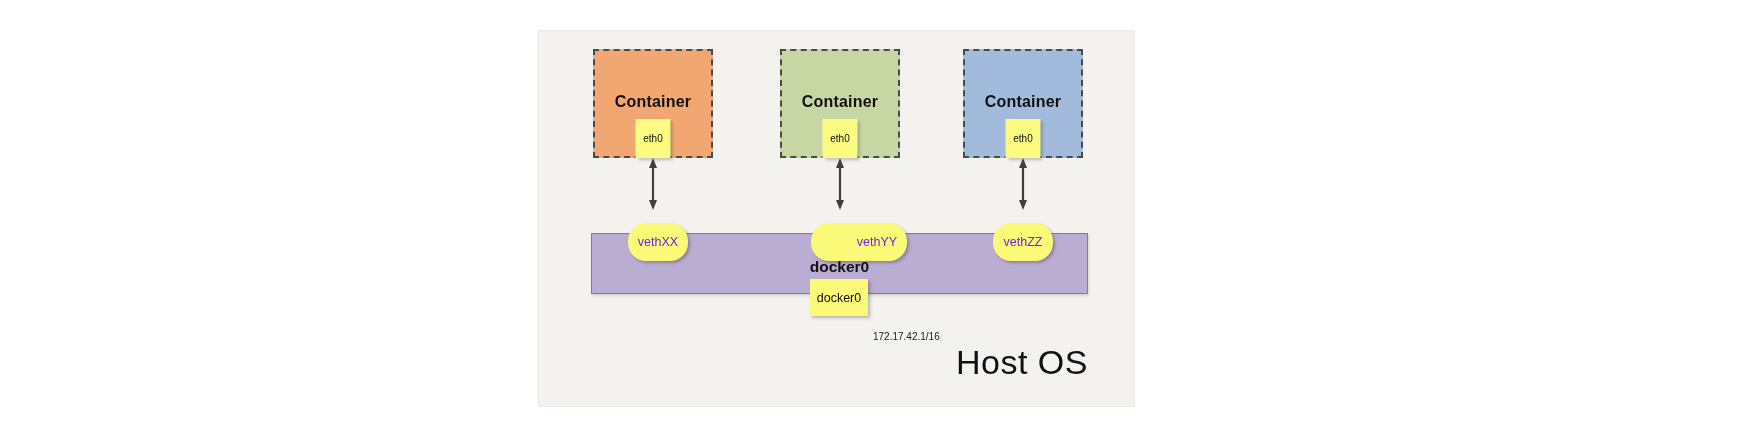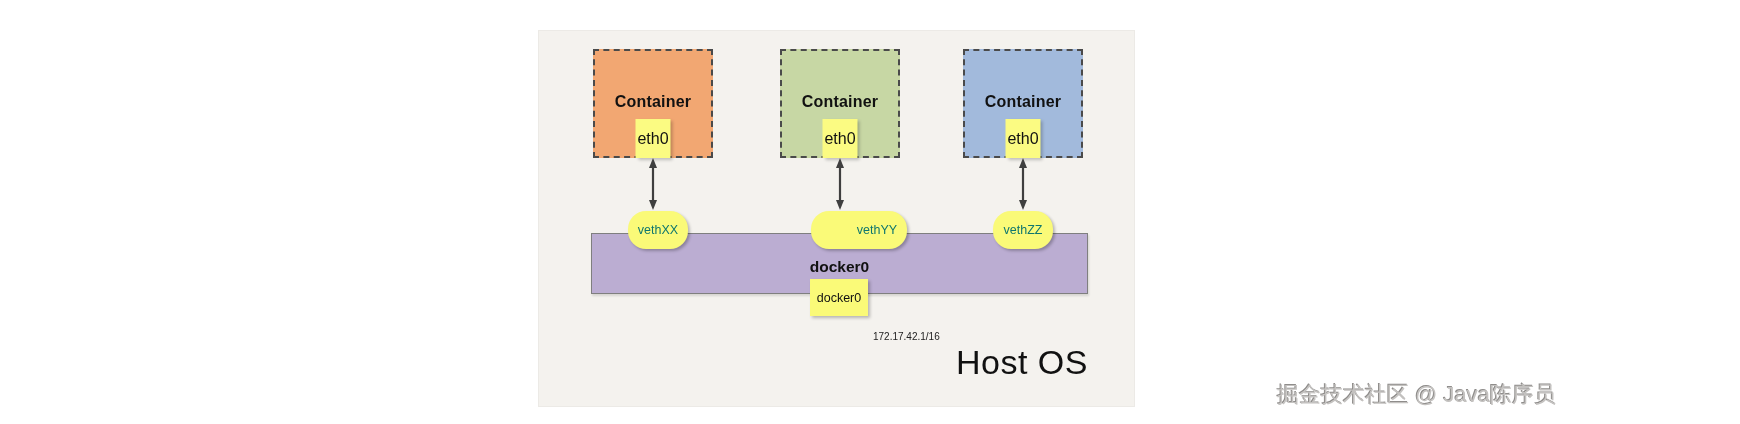--- a/index.html
+++ b/index.html
@@ -8,27 +8,27 @@
 
   .panel{position:absolute;left:538px;top:30px;width:597px;height:377px;
          background:#f4f2ee;border:1px solid #eceae6;box-sizing:border-box;}
 
   .container-box{position:absolute;top:18px;width:120px;height:109px;
          border:2px dashed #4a4a4a;box-sizing:border-box;}
   .container-box .clabel{position:absolute;left:0;right:0;top:42px;text-align:center;
          font-weight:bold;font-size:16px;letter-spacing:0.2px;color:#111;}
   .iface{position:absolute;left:50%;transform:translateX(-50%);bottom:-2px;
          width:35px;height:39px;background:#fbfb82;display:flex;align-items:center;
-         justify-content:center;font-size:16px;color:#111;
+         justify-content:center;font-size:10px;color:#111;
          box-shadow:2px 2px 3px rgba(0,0,0,0.22);}
 
   .arrow{position:absolute;width:14px;height:52px;}
 
-  .veth{position:absolute;top:180px;width:60px;height:38px;background:#fafa78;
-        display:flex;align-items:center;justify-content:center;font-size:12.5px;color:#0f766e;
+  .veth{position:absolute;top:192px;width:60px;height:38px;background:#fafa78;
+        display:flex;align-items:center;justify-content:center;font-size:12.5px;color:#6d28d9;
         box-shadow:2px 2px 3px rgba(0,0,0,0.25);z-index:3;border-radius:18px;}
 
   .bridge{position:absolute;left:52px;top:202px;width:497px;height:61px;
         background:#bbadd2;border:1px solid #7f7f7f;box-sizing:border-box;
         box-shadow:1px 2px 2px rgba(0,0,0,0.12);z-index:1;}
   .bridge .blabel{position:absolute;left:0;right:0;top:24px;text-align:center;
         font-weight:bold;font-size:15.5px;color:#111;}
 
   .bridge-note{position:absolute;left:271px;top:248px;width:58px;height:37px;
         background:#fafa78;display:flex;align-items:center;justify-content:center;
@@ -87,14 +87,13 @@
       <div class="blabel">docker0</div>
     </div>
 
     <div class="bridge-note" style="background-color: rgb(250, 250, 120);">docker0</div>
 
     <div class="bridge-ip">172.17.42.1/16</div>
 
     <div class="host-label">Host OS</div>
   </div>
 
-  <div class="watermark">掘金技术社区 @ Java陈序员</div>
 </div>
 
 </body></html>

